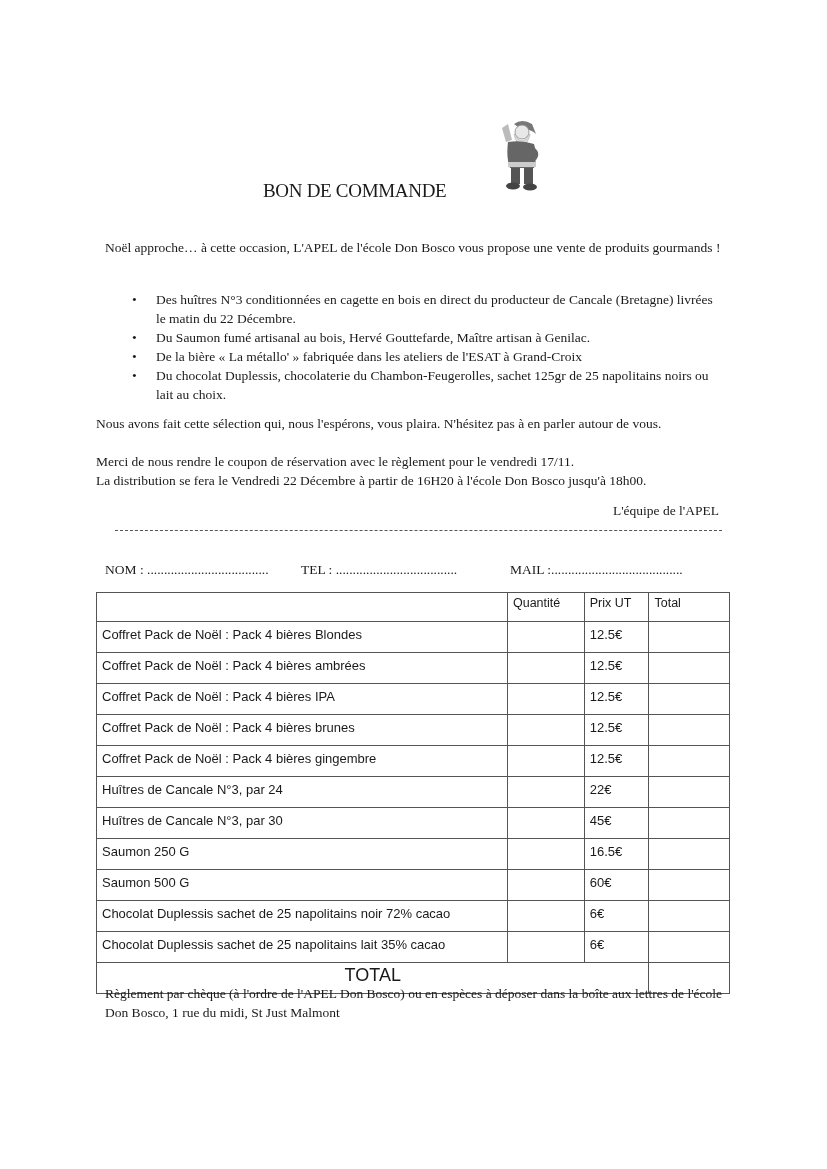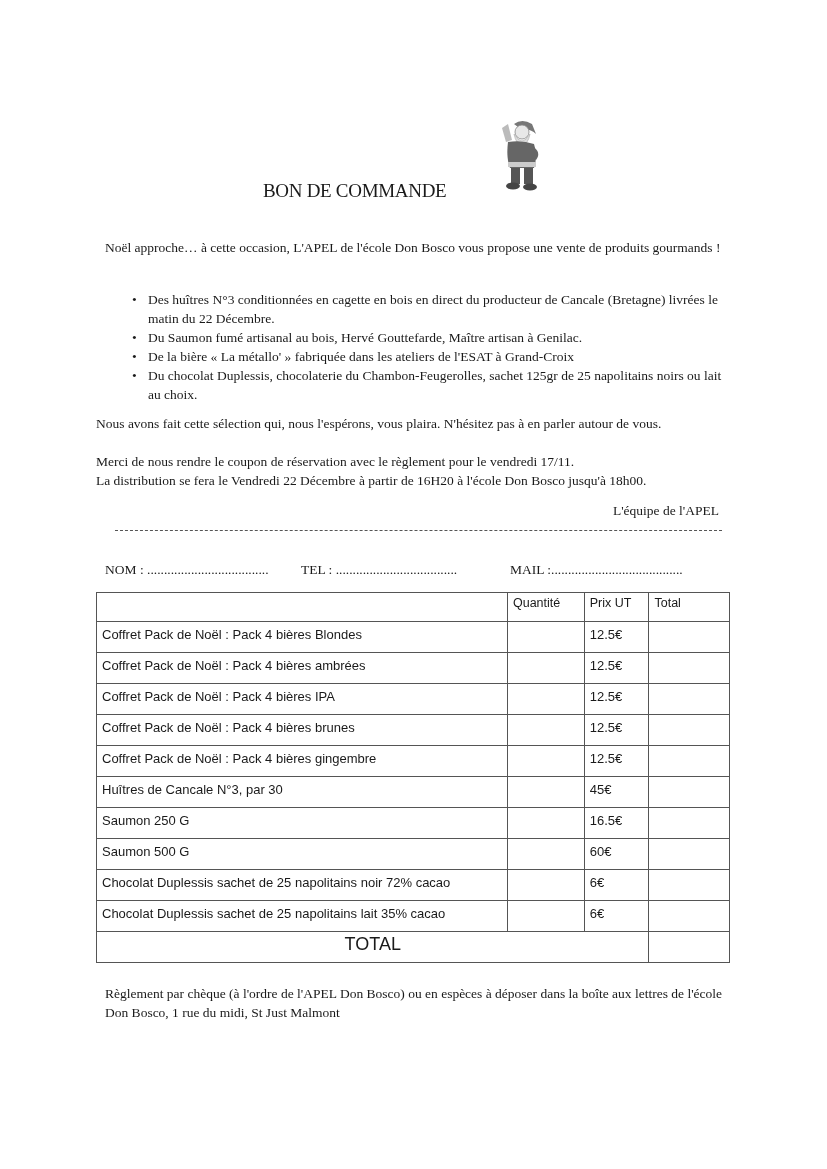--- a/index.html
+++ b/index.html
@@ -5,21 +5,21 @@
   html, body { margin:0; padding:0; background:#ffffff; }
   body { width:827px; height:1169px; position:relative; overflow:hidden; color:#1a1a1a; }
   .serif { font-family: "Liberation Serif", "DejaVu Serif", serif; }
   .sans { font-family: "Liberation Sans", "DejaVu Sans", sans-serif; }
   .title { position:absolute; left:263px; top:180px; font-size:19px; letter-spacing:-0.3px; }
   .santa { position:absolute; left:492px; top:118px; width:54px; height:74px; }
   .intro { position:absolute; left:105px; top:238px; width:620px; font-size:13.5px; line-height:19px; }
   .bullets { position:absolute; left:105px; top:290px; width:620px; font-size:13.5px; line-height:19px; margin:0; padding:0; list-style:none; }
   .bullets li { position:relative; padding-left:23px; margin-left:0; }
   .bullets li .dot { position:absolute; left:27px; top:0; }
-  .bullets li .txt { display:block; margin-left:20px; }
+  .bullets li .txt { display:block; margin-left:28px; }
   .para { position:absolute; left:96px; width:620px; font-size:13.5px; line-height:19px; }
   .sign { position:absolute; right:108px; top:503px; font-size:13.5px; }
   .cutline { position:absolute; left:115px; top:530px; width:607px; border-top:1px dashed #555; }
   .fields { position:absolute; left:105px; top:562px; font-size:13.5px; }
   .fields span { position:absolute; white-space:nowrap; }
   table.order { position:absolute; left:96px; top:592px; width:634px; border-collapse:collapse; font-size:13px;padding-left:36px; }
   table.order td, table.order th { border:1px solid #555; padding:0 5px; height:25px; vertical-align:top; font-weight:normal; text-align:left; }
   table.order th { padding-top:3px; font-size:12.5px; }
   table.order td { padding-top:5px; }
   .c1 { width:404px; } .c2 { width:66px; } .c3 { width:54px; } .c4 { width:70px; }
@@ -114,20 +114,26 @@
         <td class="price">12.5€</td>
         <td></td>
       </tr>
     <tr>
         <td>Coffret Pack de Noël : Pack 4 bières gingembre</td>
         <td></td>
         <td class="price">12.5€</td>
         <td></td>
       </tr>
     <tr>
+        <td>Huîtres de Cancale N°3, par 24</td>
+        <td></td>
+        <td class="price">22€</td>
+        <td></td>
+      </tr>
+    <tr>
         <td>Huîtres de Cancale N°3, par 30</td>
         <td></td>
         <td class="price">45€</td>
         <td></td>
       </tr>
     <tr>
         <td>Saumon 250 G</td>
         <td></td>
         <td class="price">16.5€</td>
         <td></td>

